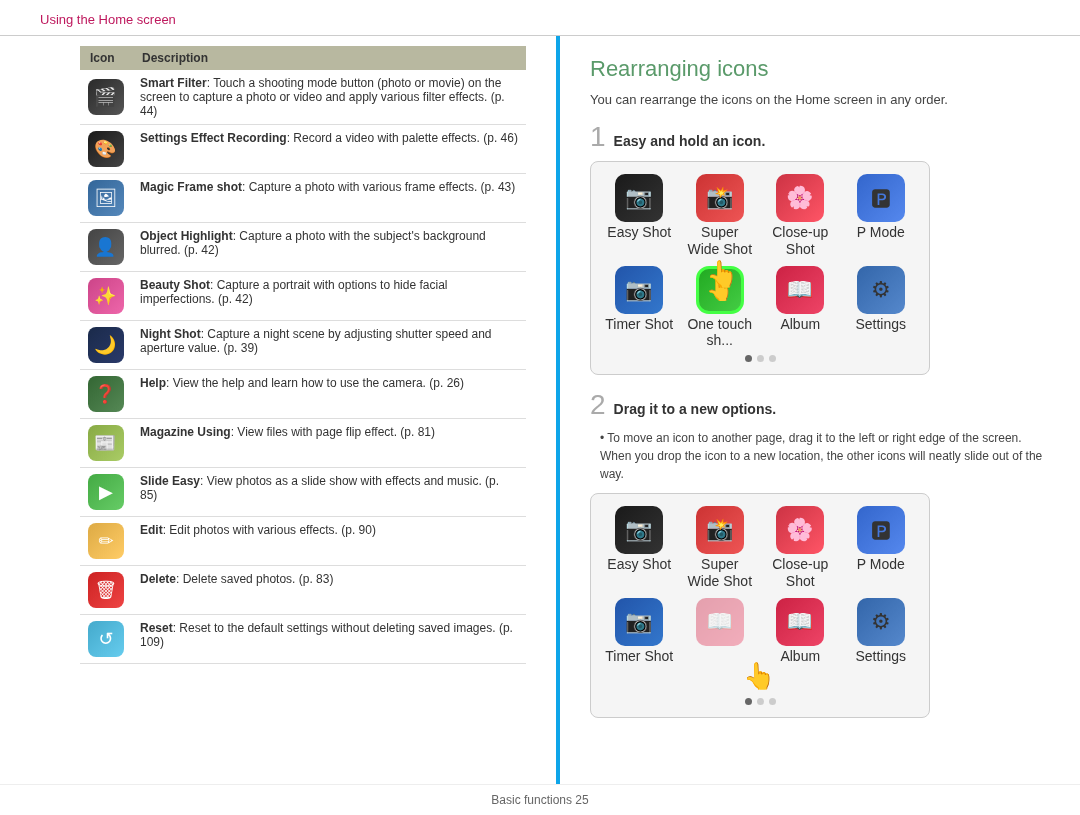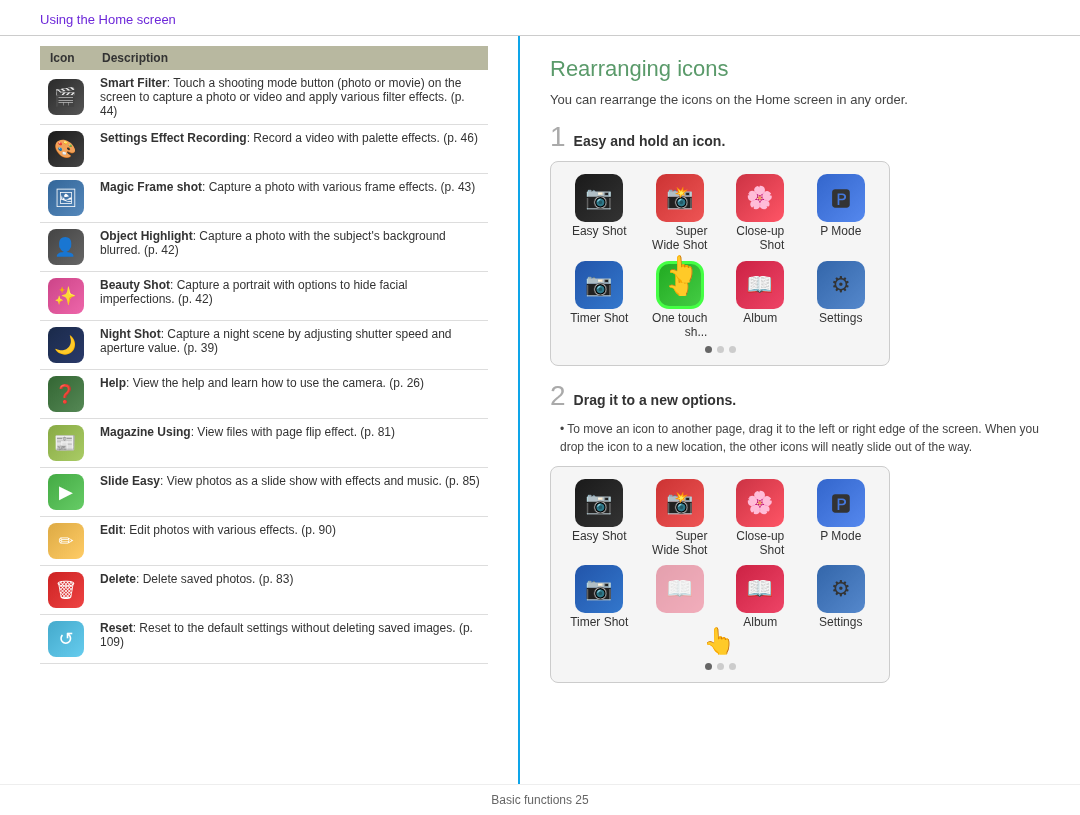--- a/index.html
+++ b/index.html
@@ -19,36 +19,37 @@
       display: flex;
       flex-direction: column;
     }
 
     
     .top-nav {
       padding: 12px 40px 8px 40px;
       border-bottom: 1px solid #ccc;
     }
     .top-nav span {
-      color: #6d28d9;
+      color: #be185d;
       font-size: 13px;
     }
 
     
     .main-content {
       display: flex;
       flex: 1;
       padding: 0;
     }
 
     
     .left-column {
       width: 520px;
       padding: 10px 30px 10px 40px;
-      border-right: 2px solid #0ea5e9;
+      border-right: 4px solid #0ea5e9;
+      margin-left: 40px;
     }
 
     .icon-table {
       width: 100%;
       border-collapse: collapse;
       font-size: 12px;
     }
 
     .icon-table thead tr {
       background: #b8b8a0;
@@ -155,22 +156,22 @@
       width: 48px;
       height: 48px;
       border-radius: 10px;
       display: flex;
       align-items: center;
       justify-content: center;
       font-size: 22px;
     }
 
     .cam-icon-label {
-      text-align: right;
-      font-size: 12px;
+      text-align: center;
+      font-size: 14px;
       line-height: 1.2;
     }
 
     .dots-row {
       display: flex;
       justify-content: center;
       gap: 5px;
       margin-top: 6px;
     }
 

